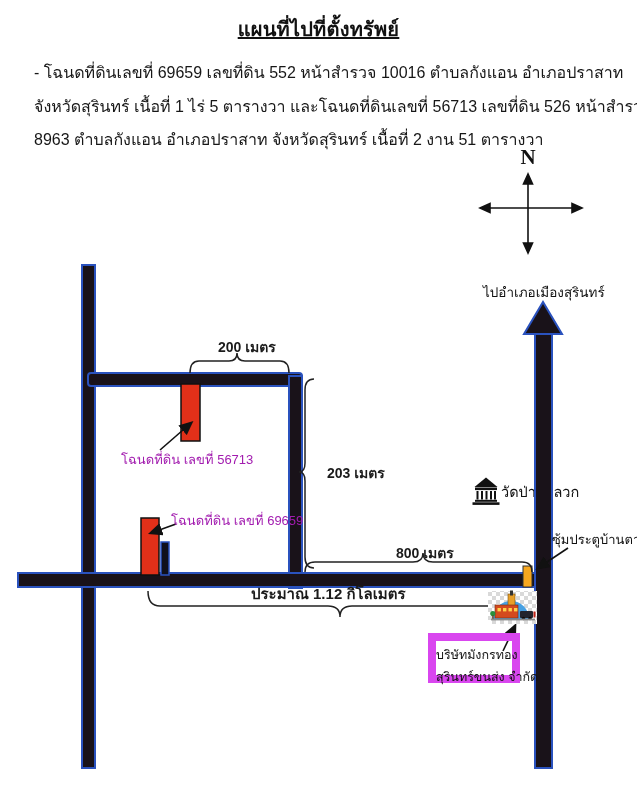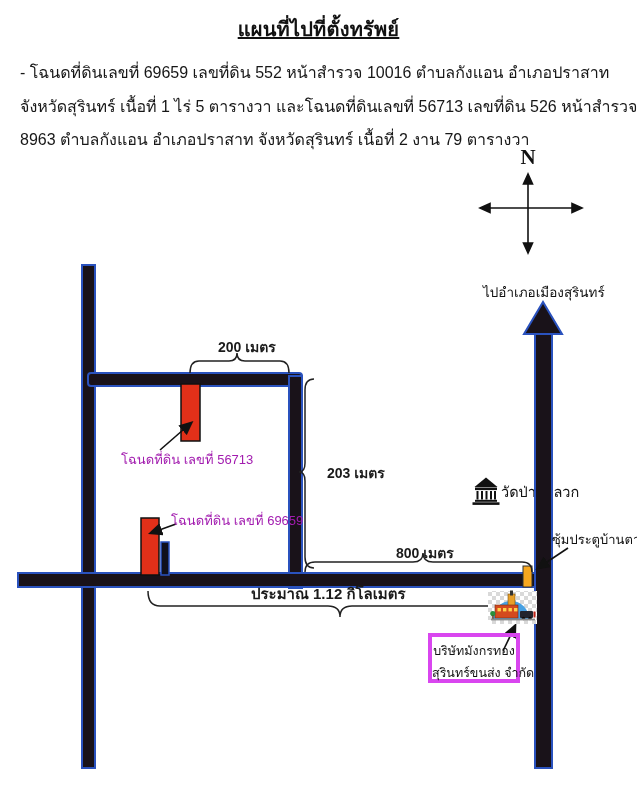--- a/index.html
+++ b/index.html
@@ -5,51 +5,51 @@
   html,body{margin:0;padding:0;background:#e9e9e9;}
   .page{
     position:relative;width:637px;height:800px;margin:0 auto;background:#ffffff;
     overflow:hidden;font-family:"Liberation Sans","DejaVu Sans",sans-serif;color:#111;
   }
   .abs{position:absolute;white-space:nowrap;}
   .title{
     left:0;top:13px;width:637px;text-align:center;font-size:20px;font-weight:bold;
     text-decoration:underline;letter-spacing:.2px;
   }
-  .body-line{left:20px;font-size:16px;color:#171717;}
+  .body-line{left:34px;font-size:16px;color:#171717;}
   .bl1{top:60px;} .bl2{top:94px;} .bl3{top:127px;}
   .north-label{left:508px;top:145px;width:40px;text-align:center;
     font-family:"Liberation Serif","DejaVu Serif",serif;font-size:21px;font-weight:bold;}
   .dist{font-weight:bold;font-size:14px;color:#1b1b1b;}
   .d110{left:218px;top:336px;}
   .d203{left:327px;top:462px;}
   .d800{left:396px;top:542px;}
   .dtotal{left:251px;top:582px;font-size:15px;}
   .to-city{left:483px;top:281px;font-size:13.5px;}
   .wat-label{left:501px;top:480px;font-size:14.5px;z-index:1;}
   .gate-label{left:552px;top:529px;font-size:13px;}
   .plot-label{font-size:13px;color:#a21caf;}
   .p56713{left:121px;top:449px;}
   .p69659{left:171px;top:510px;}
   .company-box{
-    left:428px;top:633px;width:92px;height:50px;border:4px solid #d946ef;background:transparent;
-    z-index:3;text-align:center;font-size:12.5px;line-height:22px;padding-top:3px;box-sizing:border-box;
+    left:428px;top:633px;width:92px;height:50px;border:8px solid #d946ef;background:transparent;
+    z-index:3;text-align:right;font-size:12.5px;line-height:22px;padding-top:3px;box-sizing:border-box;
   }
   .map-svg{position:absolute;left:0;top:0;z-index:2;}
   .lbl{z-index:3;}
 </style>
 </head>
 <body>
 
 <div class="page">
 
   <div class="abs title">แผนที่ไปที่ตั้งทรัพย์</div>
   <div class="abs body-line bl1">- โฉนดที่ดินเลขที่ 69659 เลขที่ดิน 552 หน้าสำรวจ 10016 ตำบลกังแอน อำเภอปราสาท</div>
   <div class="abs body-line bl2">จังหวัดสุรินทร์ เนื้อที่ 1 ไร่ 5 ตารางวา และโฉนดที่ดินเลขที่ 56713 เลขที่ดิน 526 หน้าสำรวจ</div>
-  <div class="abs body-line bl3">8963 ตำบลกังแอน อำเภอปราสาท  จังหวัดสุรินทร์ เนื้อที่ 2 งาน 79 ตารางวา</div>
+  <div class="abs body-line bl3">8963 ตำบลกังแอน อำเภอปราสาท  จังหวัดสุรินทร์ เนื้อที่ 2 งาน 51 ตารางวา</div>
 
   <div class="abs north-label">N</div>
 
   <div class="abs wat-label">วัดป่าตาลวก</div>
 
   <svg class="map-svg" width="637" height="800" viewBox="0 0 637 800">
 
     <g stroke="#111" stroke-width="1.6" fill="#111">
       <line x1="487" y1="208" x2="575" y2="208"></line>
       <line x1="528" y1="181" x2="528" y2="246"></line>

